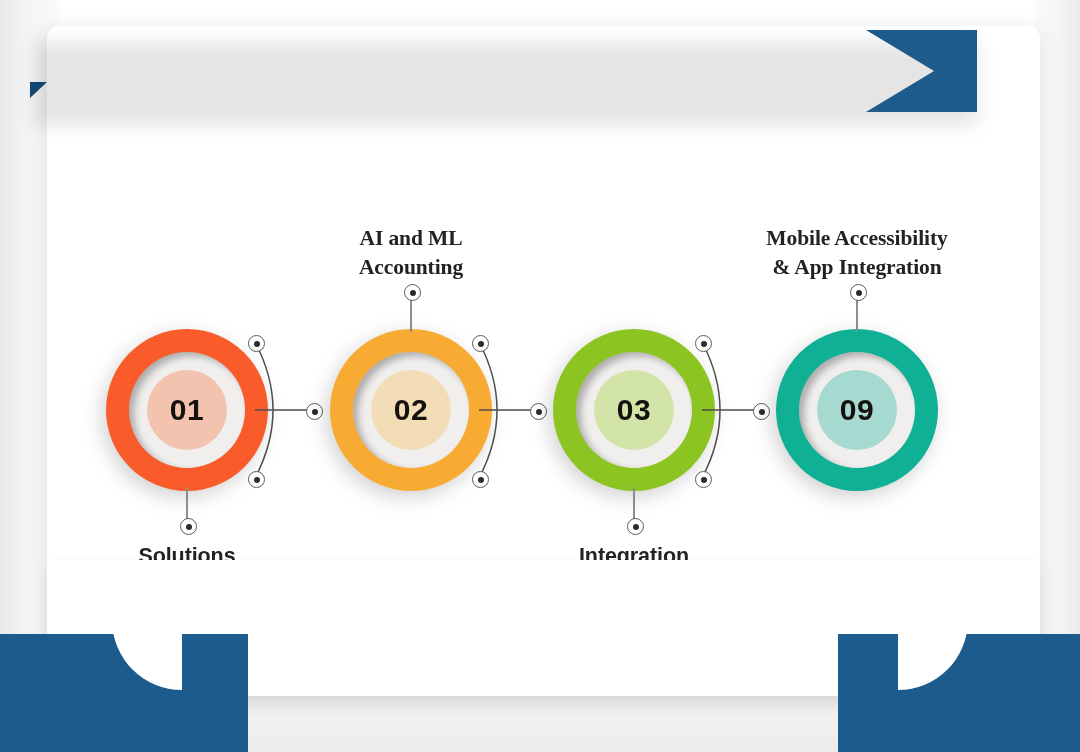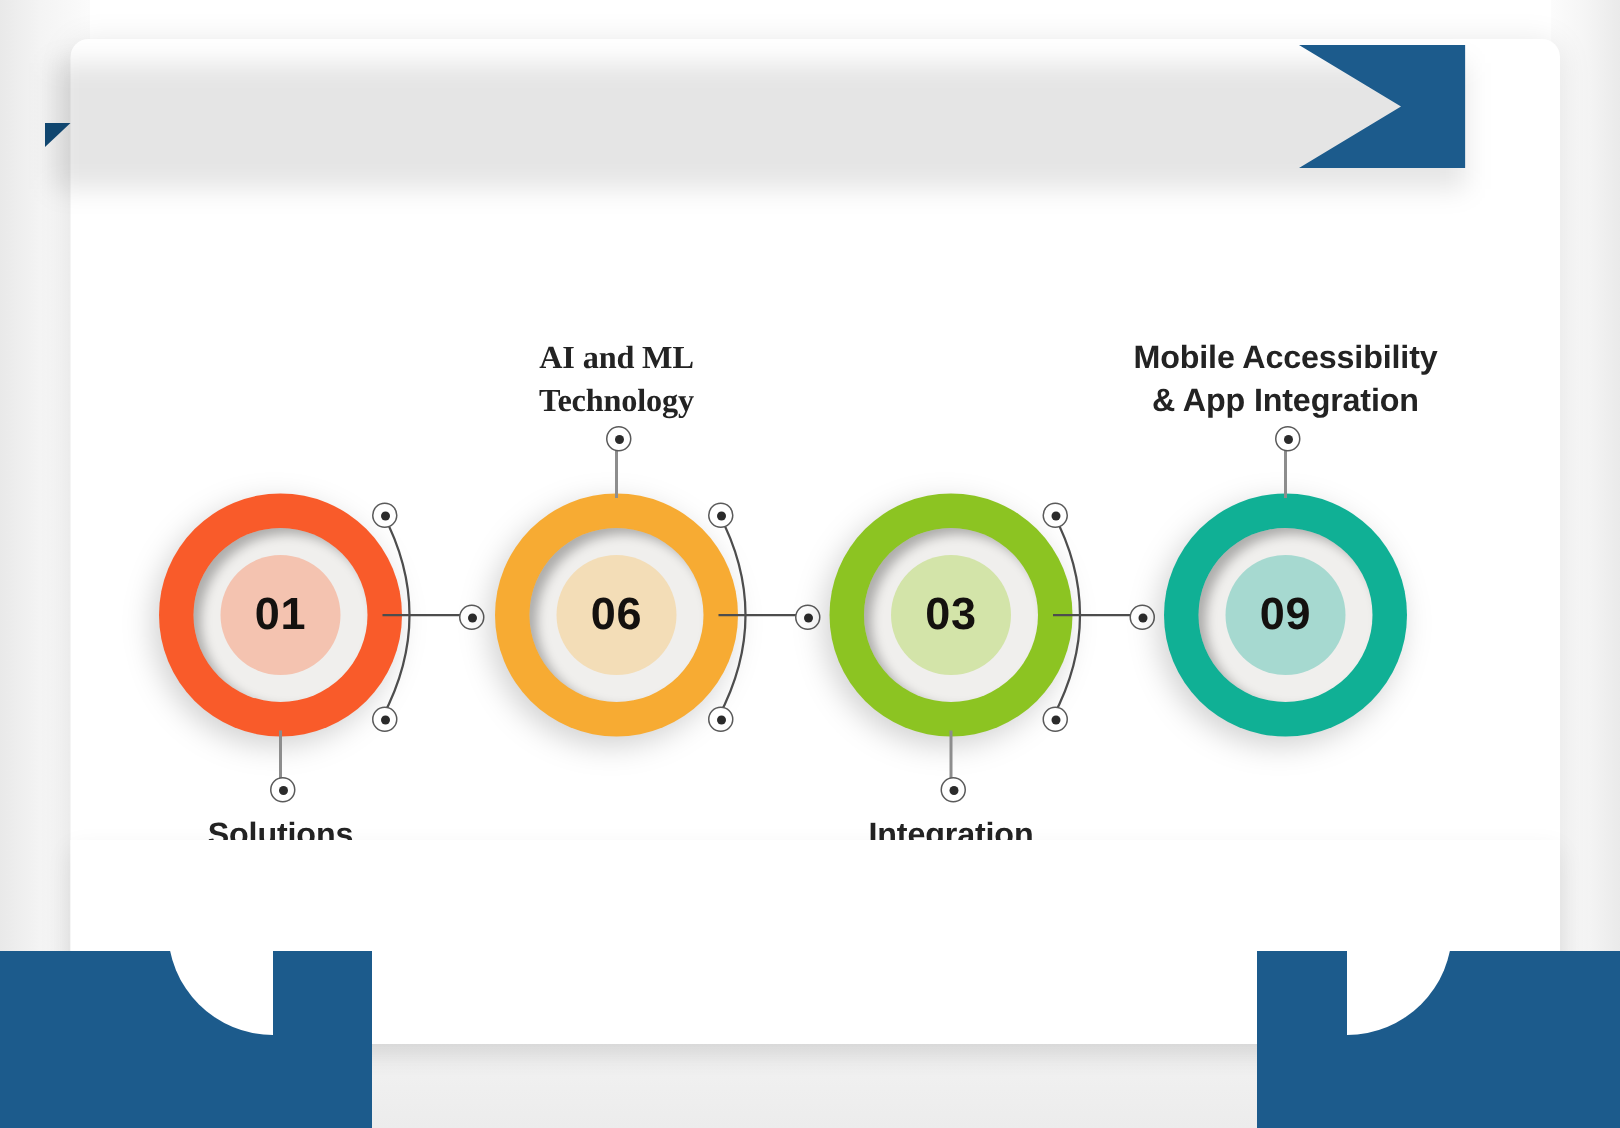--- a/index.html
+++ b/index.html
@@ -177,36 +177,36 @@
   <div class="stem-dot" style="left:180px;top:518px;"></div>
   <div class="label" style="left:57px;top:542px;width:260px;">
     <div>Solutions</div>
   </div>
 
   <div class="node" style="left:330px;top:329px;">
     <div class="ring-shadow"></div>
     <div class="ring-outer" style="background:#f7ab33;"></div>
     <div class="ring-mid"></div>
     <div class="ring-inner" style="background:#f3ddb7;">
-      <span class="node-num">06</span>
+      <span class="node-num">02</span>
     </div>
   </div>
   <svg class="arc" style="left:407px;top:330px;width:95px;height:160px;">
     <path d="M 72 12 Q 108 80 72 148" stroke="#4d4d4d" stroke-width="1.5" fill="none"></path>
     <line x1="72" y1="80" x2="130" y2="80" stroke="#4d4d4d" stroke-width="1.5"></line>
   </svg>
   <div class="stem-dot" style="left:472px;top:335px;"></div>
   <div class="stem-dot" style="left:472px;top:471px;"></div>
   <div class="stem-dot" style="left:530px;top:403px;"></div>
 
   <div class="stem" style="left:410px;top:296px;height:36px;"></div>
   <div class="stem-dot" style="left:404px;top:284px;"></div>
   <div class="label" style="left:285px;top:224px;width:252px;font-family:Liberation Serif, serif;">
     <div>AI and ML</div>
-    <div>Technology</div>
+    <div>Accounting</div>
   </div>
 
   <div class="node" style="left:553px;top:329px;">
     <div class="ring-shadow"></div>
     <div class="ring-outer" style="background:#8cc422;"></div>
     <div class="ring-mid"></div>
     <div class="ring-inner" style="background:#d3e4a9;">
       <span class="node-num">03</span>
     </div>
   </div>
@@ -227,21 +227,21 @@
   <div class="node" style="left:776px;top:329px;">
     <div class="ring-shadow"></div>
     <div class="ring-outer" style="background:#10b095;"></div>
     <div class="ring-mid"></div>
     <div class="ring-inner" style="background:#a6d9d0;">
       <span class="node-num">09</span>
     </div>
   </div>
   <div class="stem" style="left:856px;top:296px;height:36px;"></div>
   <div class="stem-dot" style="left:850px;top:284px;"></div>
-  <div class="label" style="left:722px;top:224px;width:270px;">
+  <div class="label" style="left:722px;top:224px;width:270px;font-family:Liberation Serif, serif;">
     <div>Mobile Accessibility</div>
     <div>&amp; App Integration</div>
   </div>
 
   <div class="card-bottom-mask"></div>
 
   <div class="logo">
     <div class="logo-row">
       <span class="logo-cap" style="left:0;top:-4px;">S</span>
       <span class="logo-rest" style="left:23px;top:-2px;">oftware</span>

